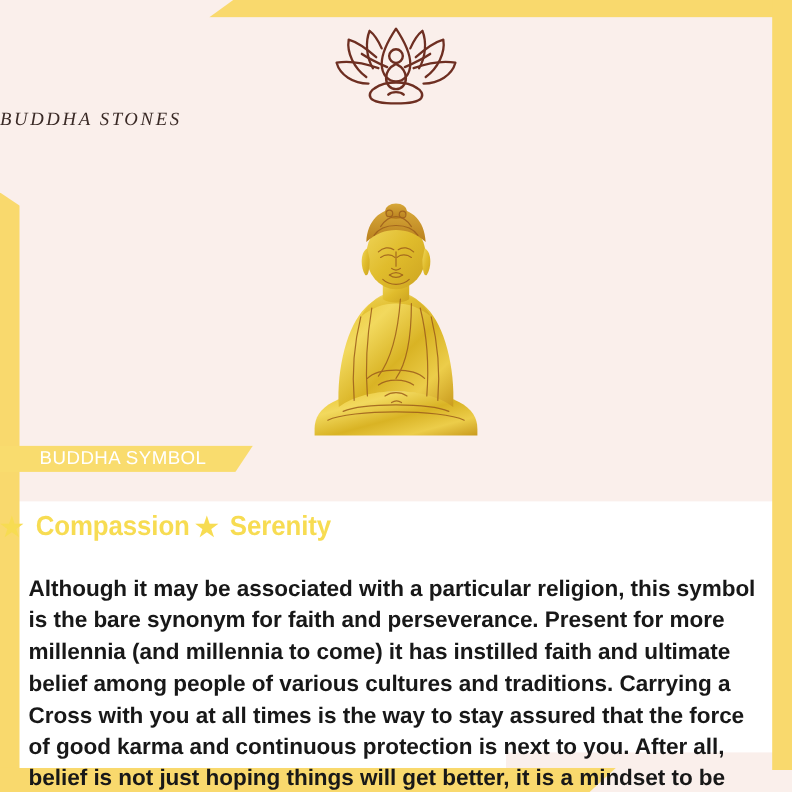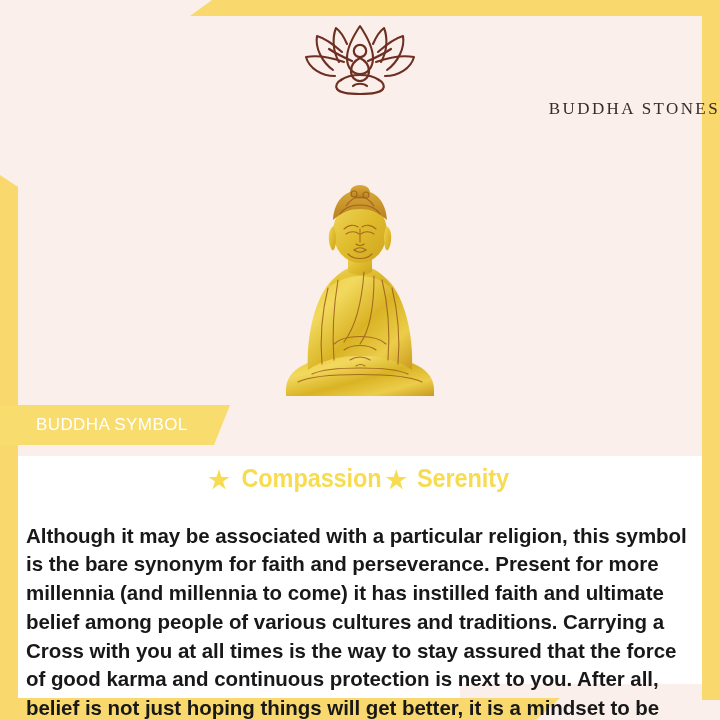--- a/index.html
+++ b/index.html
@@ -84,21 +84,22 @@
     background: #f9d96d;
     clip-path: polygon(0 0, 100% 0, calc(100% - 24px) 100%, 0 100%);
   }
 
   
   .logo-block {
     position: absolute;
     top: 24px;
     left: 0;
     width: 720px;
-    text-align: right;
+    text-align: left;
+    font-style: italic;
   }
   .logo-mark {
     display: block;
     margin: 0 auto;
     width: 126px;
     height: 72px;
   }
   .logo-word {
     display: block;
     margin-top: 3px;
@@ -147,42 +148,42 @@
     height: 216px;
     display: block;
   }
 
   
   .badge {
     position: absolute;
     left: 0;
     top: 405px;
     width: 230px;
-    height: 40px;
+    height: 24px;
     background: #f9dc6e;
     clip-path: polygon(0 0, 100% 0, calc(100% - 16px) 100%, 0 100%);
     display: flex;
     align-items: center;
   }
   .badge-label {
     padding-left: 36px;
     font-size: 17px;
     color: #ffffff;
     letter-spacing: 0.4px;
     font-weight: 400;
     white-space: nowrap;
   }
 
   
   .headline {
     position: absolute;
     left: 0;
     top: 464px;
     width: 720px;
-    text-align: center;
+    text-align: left;
     white-space: nowrap;
     color: #f7dc52;
     font-family: "Liberation Sans Narrow", "Liberation Sans", sans-serif;
     font-size: 25px;
     font-weight: bold;
     letter-spacing: -0.1px;
   }
   .headline .star {
     font-size: 24px;
     line-height: 1;

